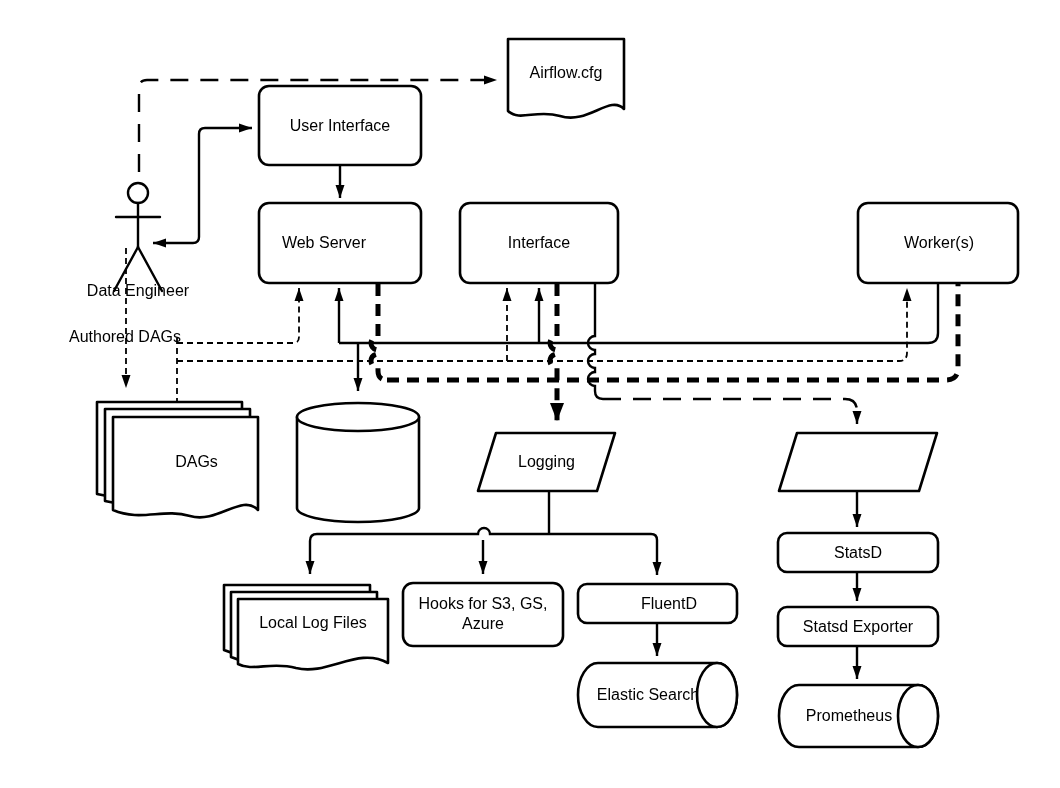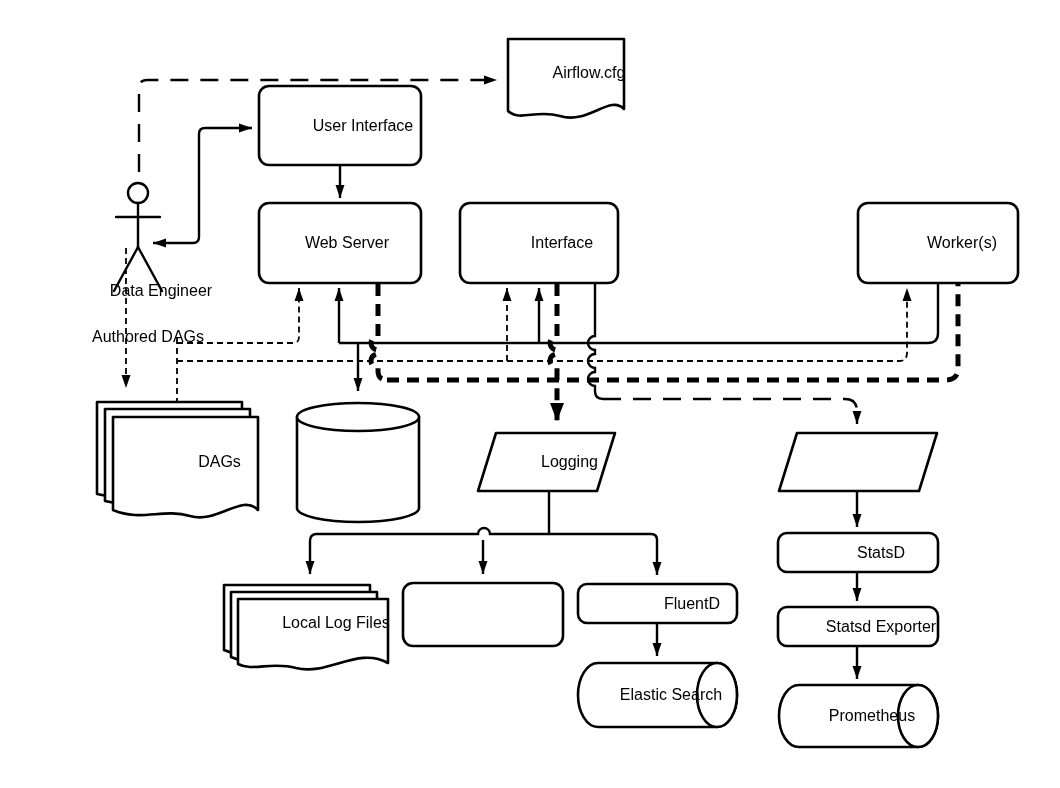--- a/index.html
+++ b/index.html
@@ -12,21 +12,20 @@
   }
   #wiring{position:absolute;left:0;top:0;}
   .lbl{
     position:absolute;
     font-size:16px;
     line-height:1.28;
     color:#000;
     text-align:center;
     white-space:pre-line;
     user-select:none;
-    padding-left:23px;
   }
   .w-solid{stroke:#000;stroke-width:2.4;fill:none;}
   .w-dash{stroke:#000;stroke-width:1.8;fill:none;stroke-dasharray:6 4;}
   .w-heavy{stroke:#000;stroke-width:5;fill:none;stroke-dasharray:12 8;}
   .w-long{stroke:#000;stroke-width:2.4;fill:none;stroke-dasharray:18 12;}
   .shape{stroke:#000;stroke-width:2.6;fill:#fff;stroke-linejoin:round;}
   .shape-thin{stroke:#000;stroke-width:2.4;fill:none;stroke-linecap:round;}
 </style>
 </head>
 <body>
@@ -149,20 +148,22 @@
   <div class="lbl" style="left:45px;top:327px;width:160px">Authored DAGs</div>
 
   <div class="lbl" style="left:124px;top:452px;width:145px">DAGs</div>
 
 
   <div class="lbl" style="left:478px;top:452px;width:137px">Logging</div>
 
 
   <div class="lbl" style="left:238px;top:613px;width:150px">Local Log Files</div>
 
+  <div class="lbl" style="left:403px;top:594px;width:160px">Hooks for  S3, GS,
+Azure</div>
 
   <div class="lbl" style="left:578px;top:594px;width:182px">FluentD</div>
 
   <div class="lbl" style="left:578px;top:685px;width:140px">Elastic Search</div>
 
   <div class="lbl" style="left:778px;top:543px;width:160px">StatsD</div>
 
   <div class="lbl" style="left:778px;top:617px;width:160px">Statsd Exporter</div>
 
   <div class="lbl" style="left:779px;top:706px;width:140px">Prometheus</div>

